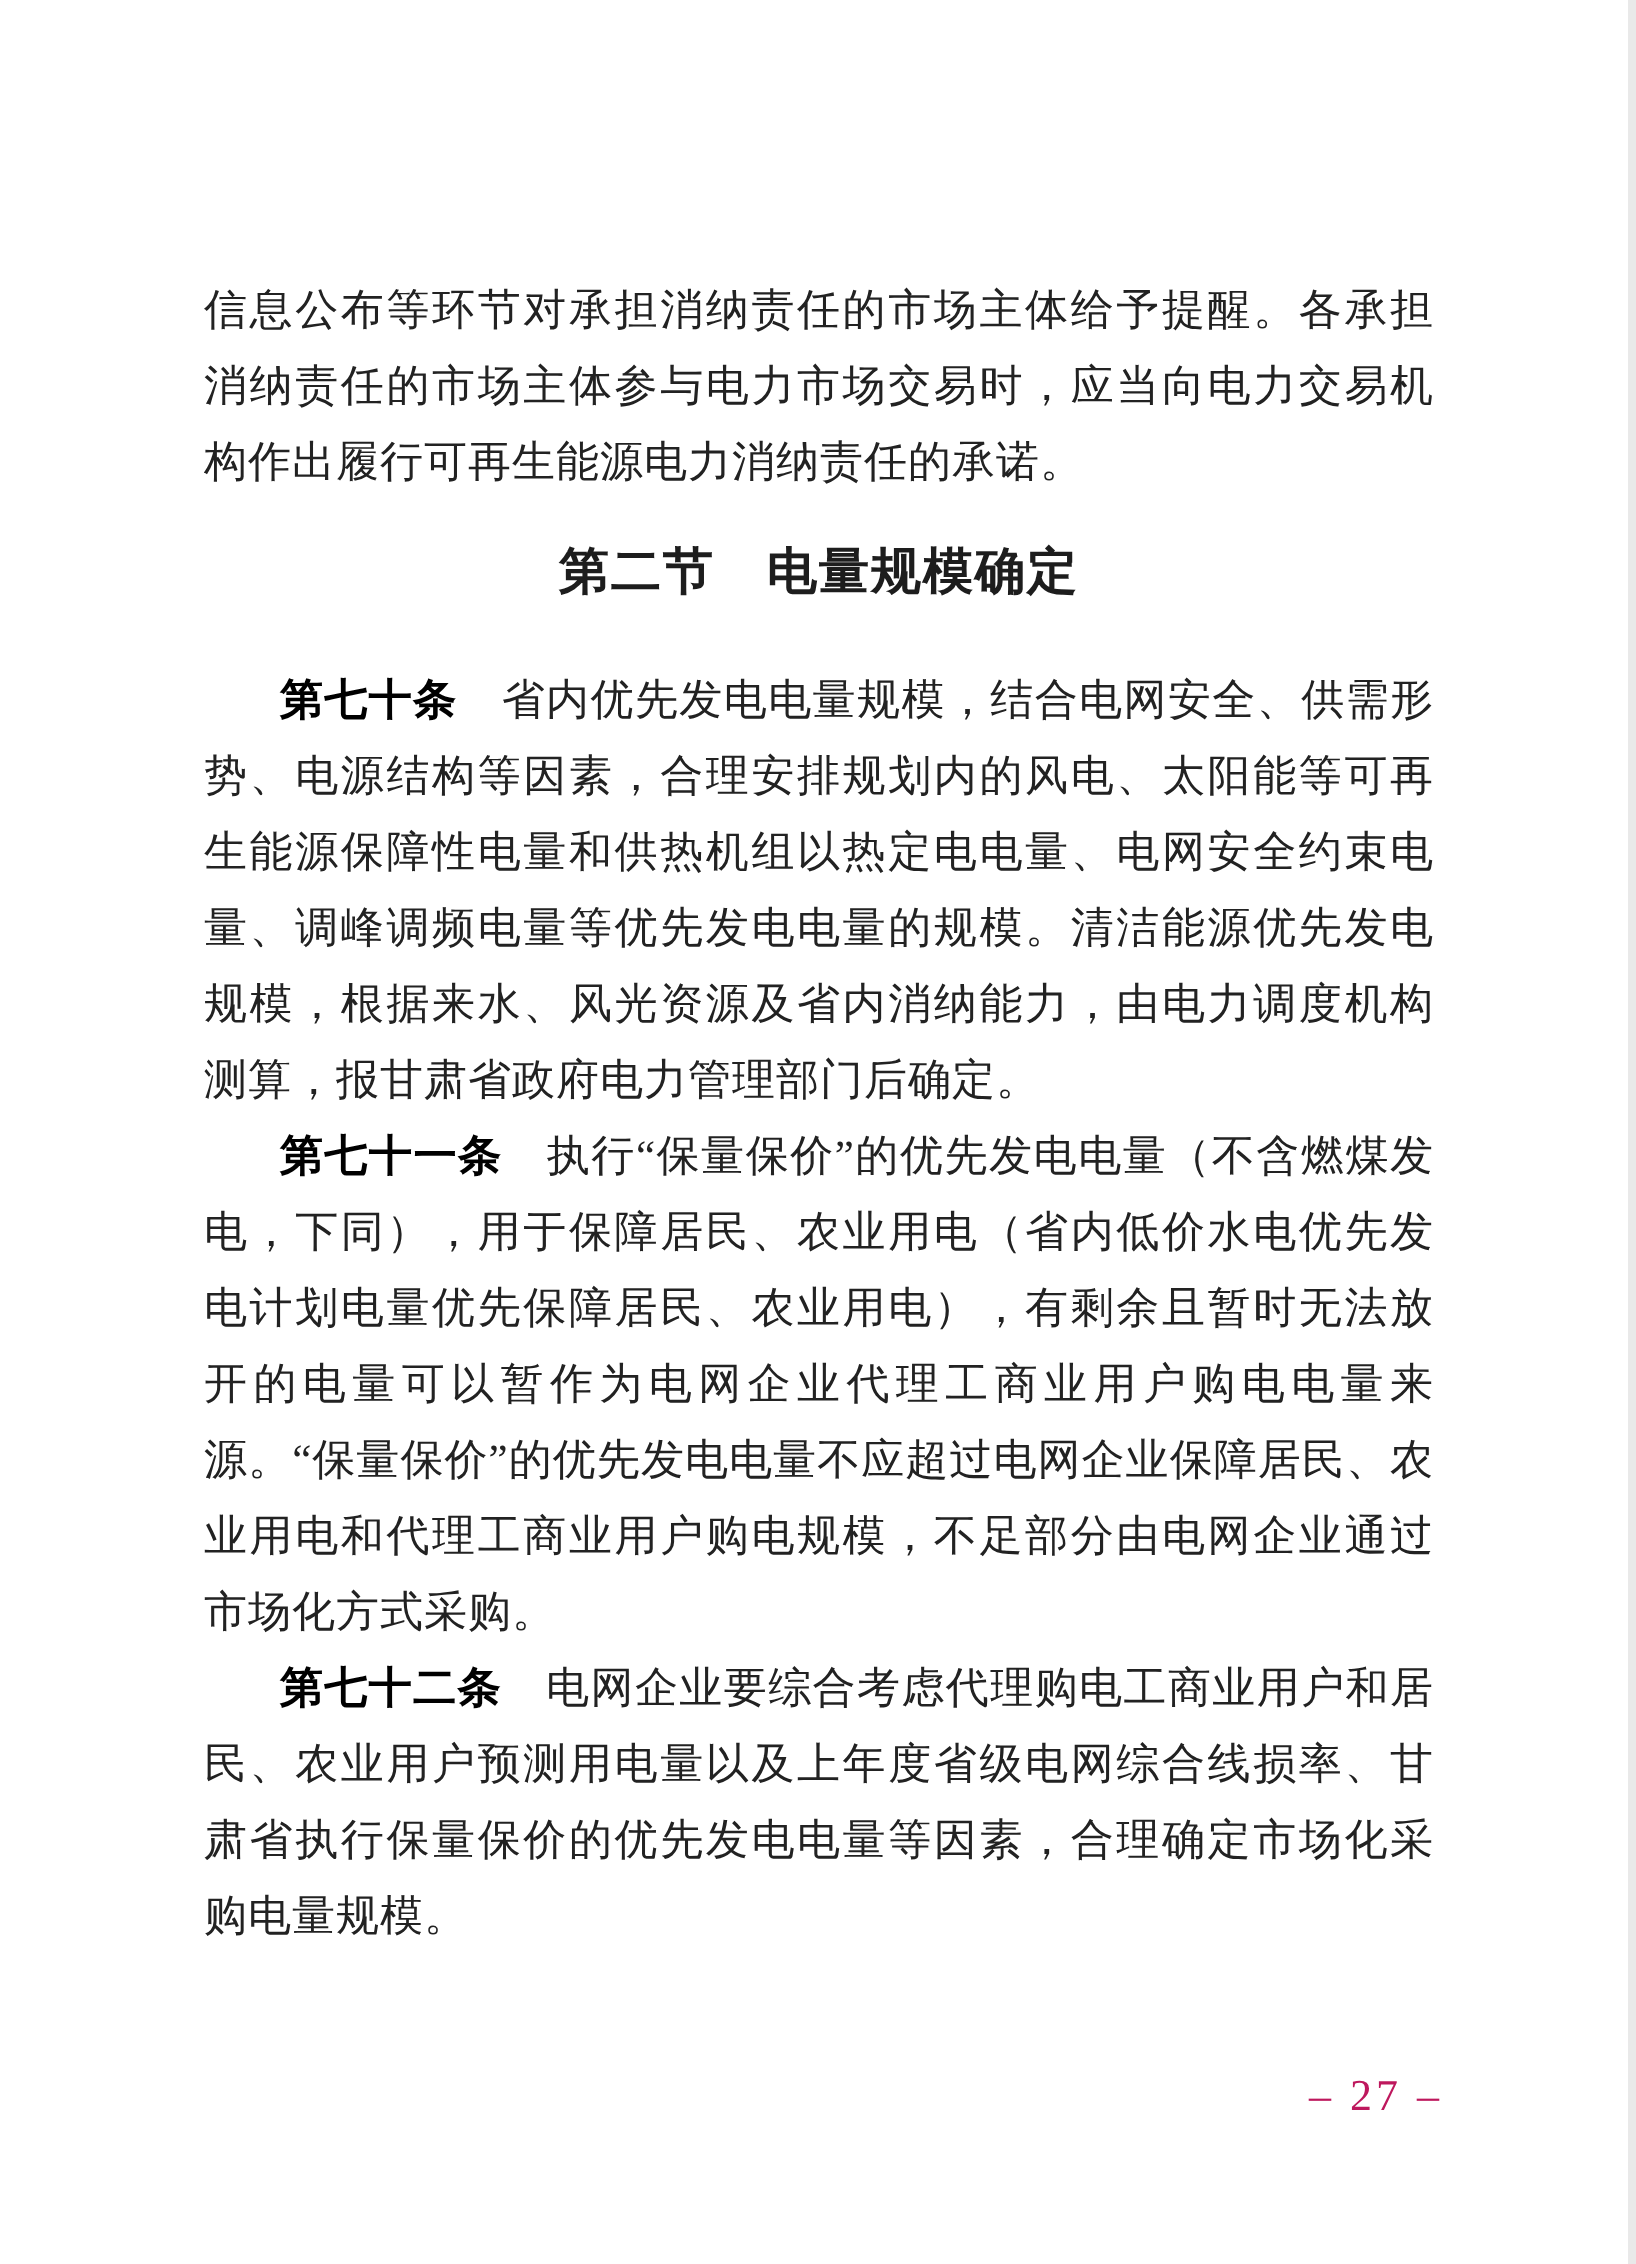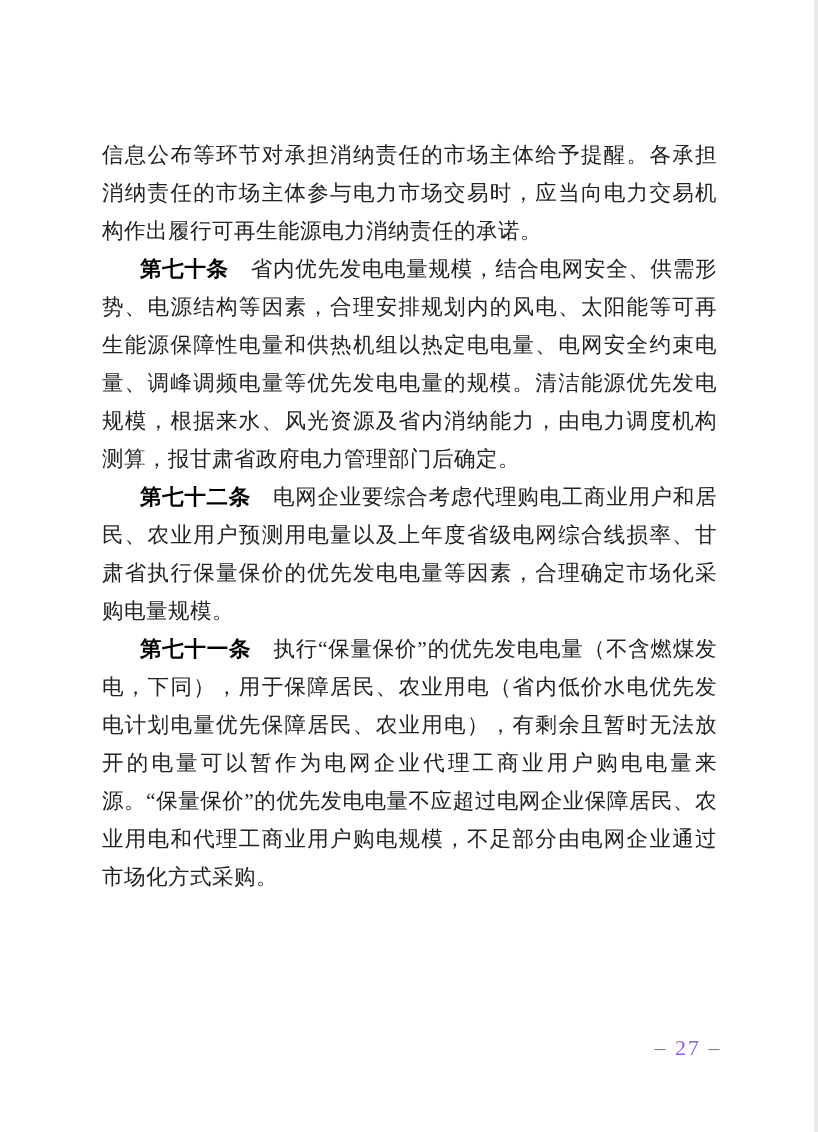--- a/index.html
+++ b/index.html
@@ -51,44 +51,45 @@
   }
   .page-number {
     position: absolute;
     left: 640px;
     top: 1034px;
     width: 96px;
     text-align: center;
     font-size: 22px;
     line-height: 28px;
     letter-spacing: 2px;
-    color: #8b5cf6;
+    color: #be185d;
   }
   .page-edge {
     position: absolute;
     right: 0;
     top: 0;
     width: 4px;
     height: 100%;
     background: #e9e9e9;
   }
 </style>
 </head>
 <body>
 
 <div class="page">
   <div class="content">
 
     <p class="body-text">信息公布等环节对承担消纳责任的市场主体给予提醒。各承担消纳责任的市场主体参与电力市场交易时，应当向电力交易机构作出履行可再生能源电力消纳责任的承诺。</p>
 
+    <h2 class="section-heading">第二节　电量规模确定</h2>
 
     <p class="body-text article"><span class="article-label">第七十条</span><span>省内优先发电电量规模，结合电网安全、供需形势、电源结构等因素，合理安排规划内的风电、太阳能等可再生能源保障性电量和供热机组以热定电电量、电网安全约束电量、调峰调频电量等优先发电电量的规模。清洁能源优先发电规模，根据来水、风光资源及省内消纳能力，由电力调度机构测算，报甘肃省政府电力管理部门后确定。</span></p>
 
+    <p class="body-text article"><span class="article-label">第七十一条</span><span>执行“保量保价”的优先发电电量（不含燃煤发电，下同），用于保障居民、农业用电（省内低价水电优先发电计划电量优先保障居民、农业用电），有剩余且暂时无法放开的电量可以暂作为电网企业代理工商业用户购电电量来源。“保量保价”的优先发电电量不应超过电网企业保障居民、农业用电和代理工商业用户购电规模，不足部分由电网企业通过市场化方式采购。</span></p>
+
     <p class="body-text article"><span class="article-label">第七十二条</span><span>电网企业要综合考虑代理购电工商业用户和居民、农业用户预测用电量以及上年度省级电网综合线损率、甘肃省执行保量保价的优先发电电量等因素，合理确定市场化采购电量规模。</span></p>
-
-    <p class="body-text article"><span class="article-label">第七十一条</span><span>执行“保量保价”的优先发电电量（不含燃煤发电，下同），用于保障居民、农业用电（省内低价水电优先发电计划电量优先保障居民、农业用电），有剩余且暂时无法放开的电量可以暂作为电网企业代理工商业用户购电电量来源。“保量保价”的优先发电电量不应超过电网企业保障居民、农业用电和代理工商业用户购电规模，不足部分由电网企业通过市场化方式采购。</span></p>
 
   </div>
 
   <div class="page-number">– 27 –</div>
 
   <div class="page-edge"></div>
 </div>
 
 </body></html>

